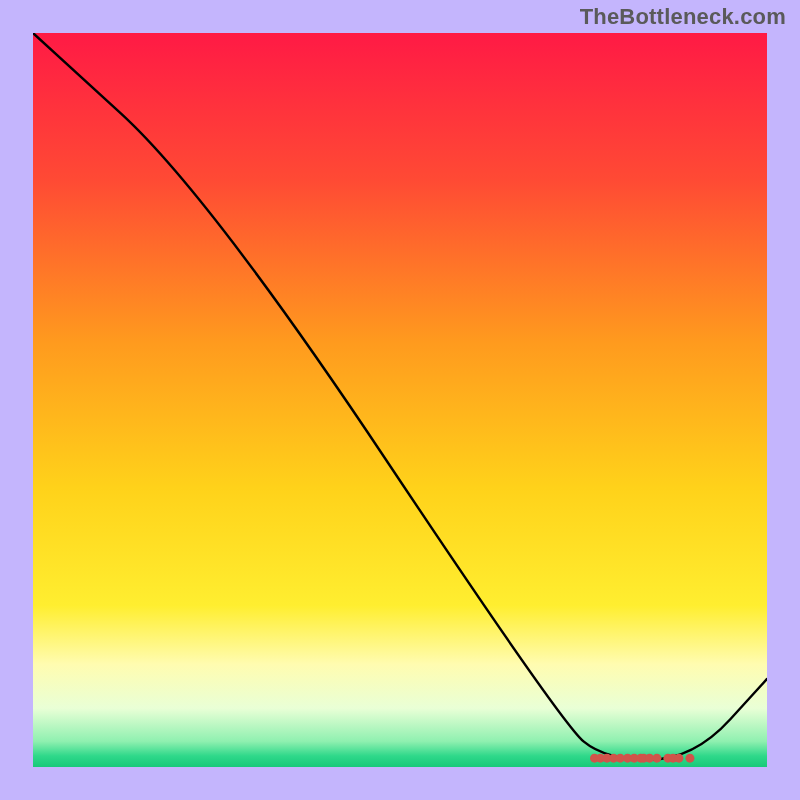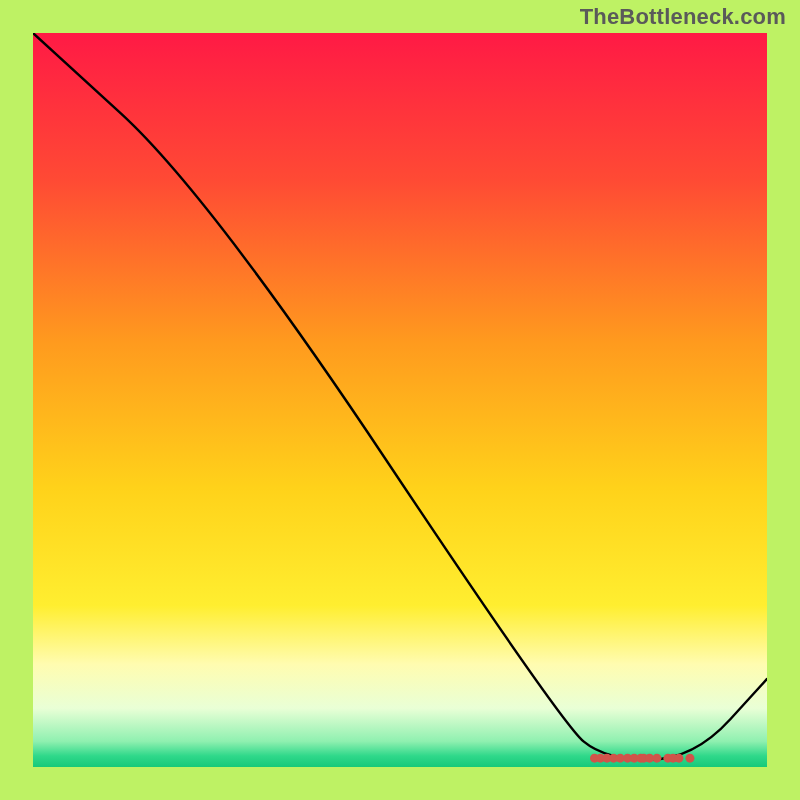--- a/index.html
+++ b/index.html
@@ -8,21 +8,21 @@
     width: 800px;
     height: 800px;
     overflow: hidden;
     background: #000;
     font-family: Arial, Helvetica, sans-serif;
   }
   .wrap {
     position: relative;
     width: 800px;
     height: 800px;
-    background: #bef264;
+    background: #c4b5fd;
   }
   .watermark {
     position: absolute;
     top: 4px;
     right: 14px;
     font-size: 22px;
     font-weight: 600;
     color: #5a5a5a;
     letter-spacing: 0.2px;
     z-index: 5;

